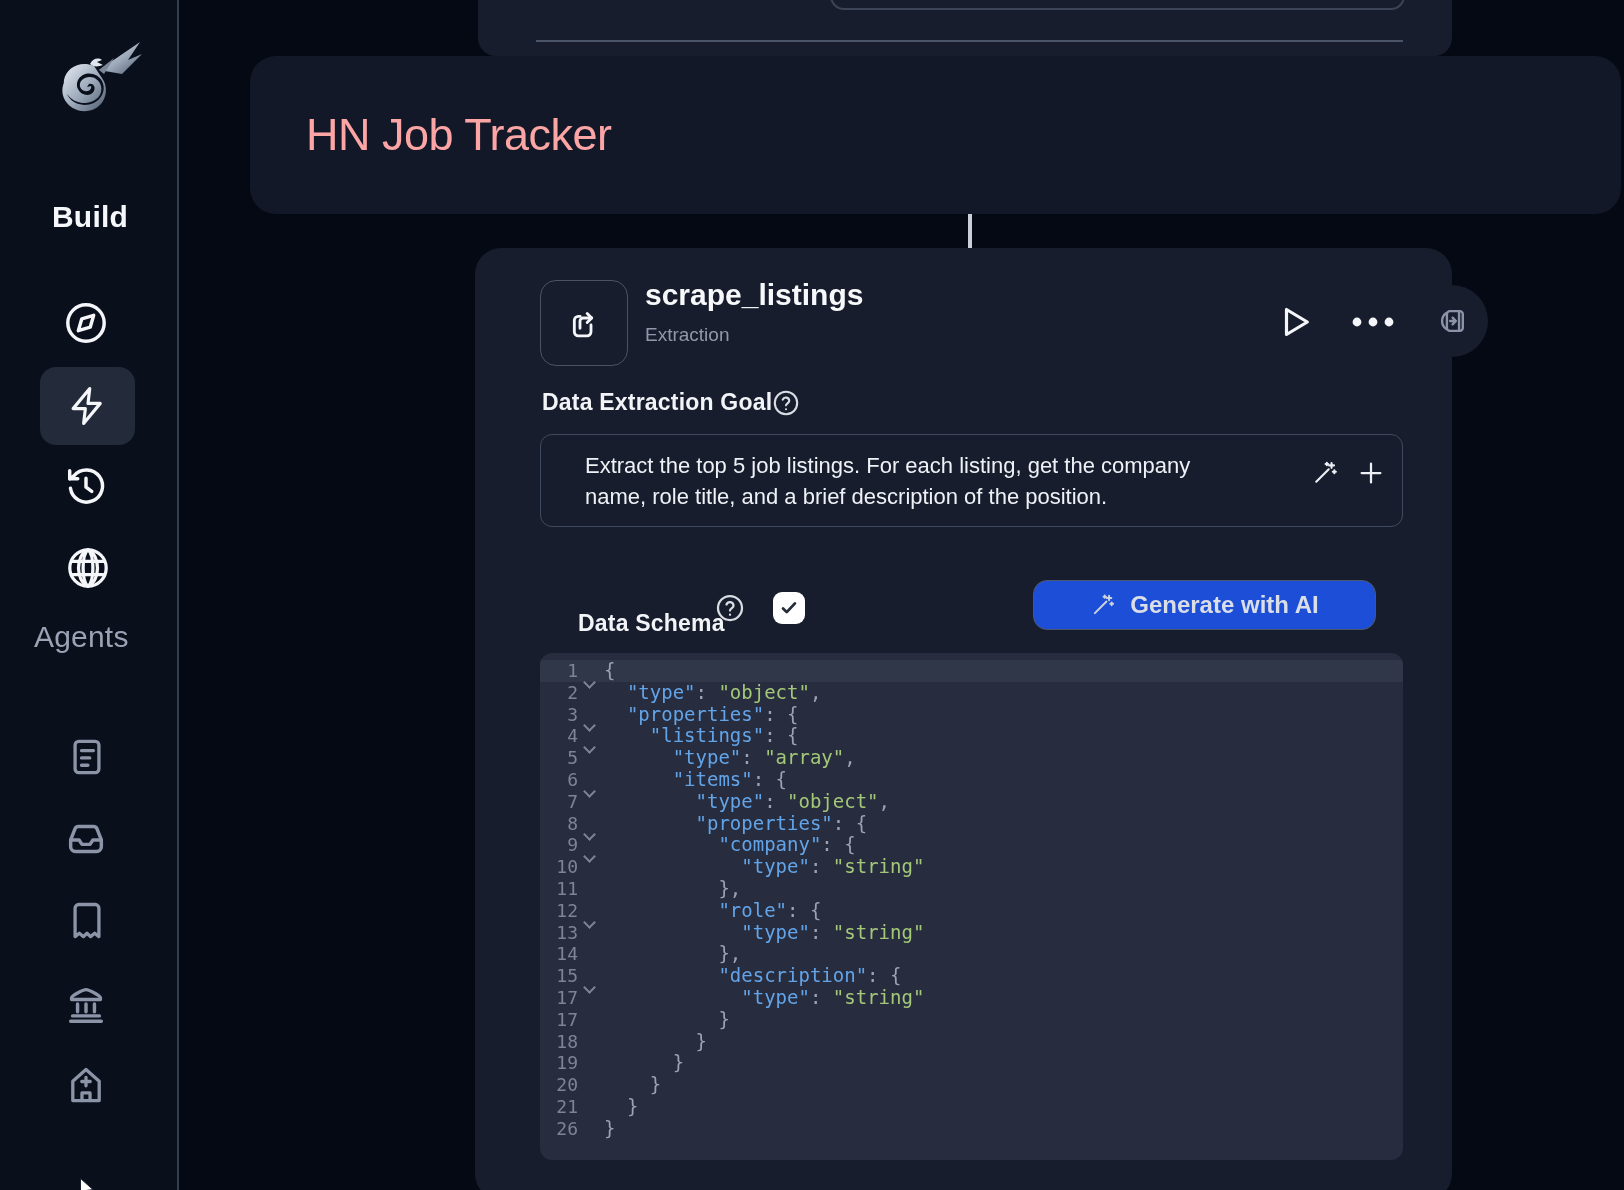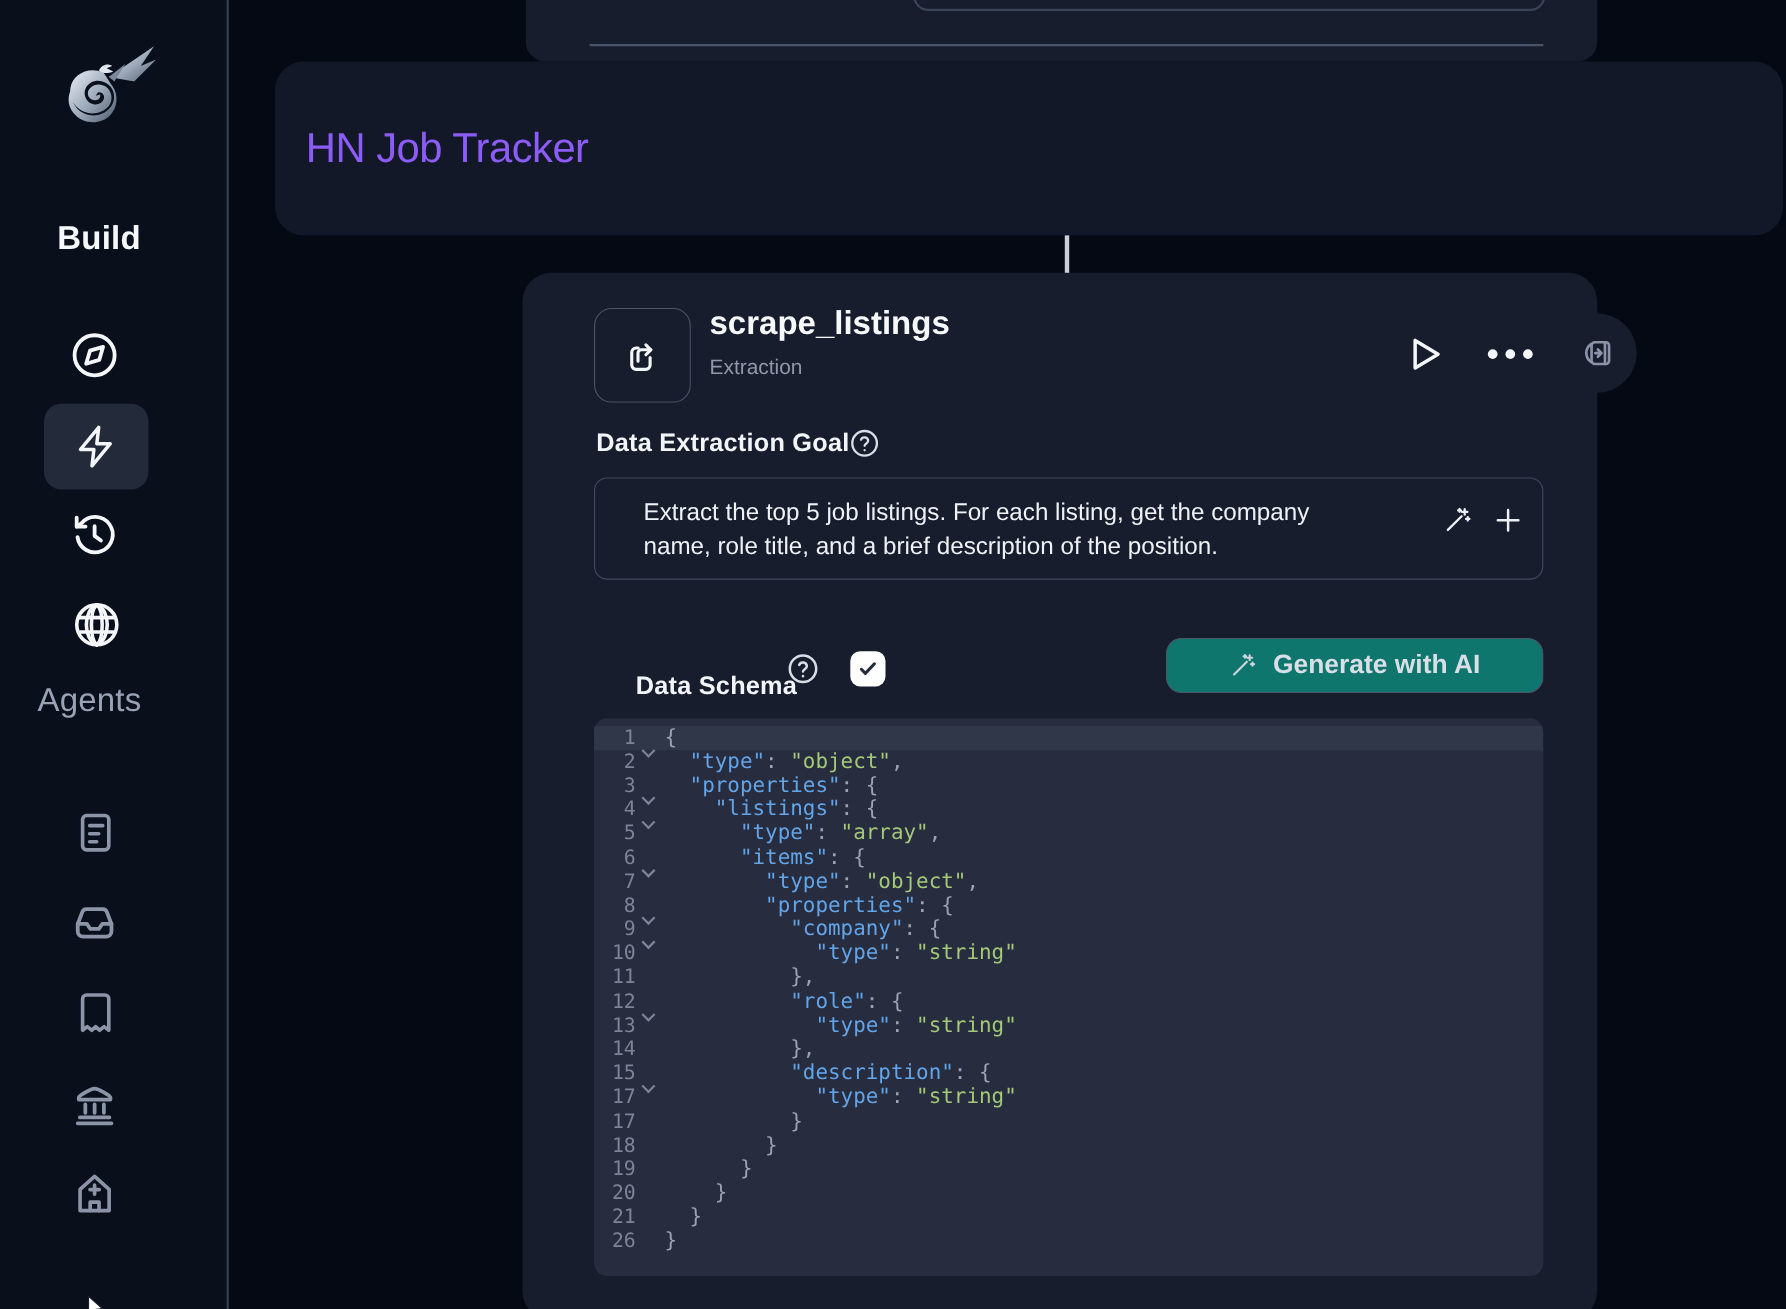--- a/index.html
+++ b/index.html
@@ -1,21 +1,21 @@
 <!DOCTYPE html>
 <html><head>
 <meta charset="utf-8">
 <style>
   * { margin:0; padding:0; box-sizing:border-box; }
   html,body { width:1624px; height:1190px; overflow:hidden; background:#050914;
               font-family:"Liberation Sans", sans-serif; }
   #app { position:relative; width:1624px; height:1190px; background:#050914; }
 
   
-  .sidebar { position:absolute; left:0; top:0; width:208px; height:1190px;
+  .sidebar { position:absolute; left:0; top:0; width:179px; height:1190px;
              background:#0a0f1c; border-right:2px solid #343d4f; }
   .logo { position:absolute; left:44px; top:36px; width:100px; height:104px; }
   .side-label { position:absolute; color:#f5f7fa; font-size:30px; font-weight:600; letter-spacing:.2px; }
   .side-label.build { left:52px; top:200px; }
   .side-label.agents { left:34px; top:620px; color:#9aa3b5; font-weight:500; }
   .snav { position:absolute; display:flex; align-items:center; justify-content:center; }
   .snav svg { display:block; }
   .icon-white { color:#f4f6f9; }
   .icon-gray { color:#8c94a8; }
   .active-tile { position:absolute; left:40px; top:367px; width:95px; height:78px;
@@ -23,21 +23,21 @@
 
   
   .top-card { position:absolute; left:478px; top:-44px; width:974px; height:100px;
               background:#181d2d; border-radius:18px; z-index:1; }
   .partial-input { position:absolute; left:352px; top:24px; width:575px; height:30px;
                    border:2px solid #3c4557; border-top:none; border-radius:0 0 14px 14px; }
   .top-divider { position:absolute; left:58px; top:84px; width:867px; height:2px; background:#4a5468; }
 
   .hn-card { position:absolute; left:250px; top:56px; width:1371px; height:158px;
              background:#131828; border-radius:26px; z-index:2; display:flex; align-items:center; }
-  .hn-title { padding-left:28px; color:#8b5cf6; font-size:38px; font-weight:500; letter-spacing:-.5px; }
+  .hn-title { padding-left:56px; color:#fca5a5; font-size:45px; font-weight:500; letter-spacing:-.5px; }
 
   .connector { position:absolute; left:968px; top:214px; width:4px; height:34px; background:#c9ced8; z-index:3; }
 
   .node-card { position:absolute; left:475px; top:248px; width:977px; height:952px;
                background:#181d2d; border-radius:26px; z-index:2; }
   .handle { position:absolute; left:941px; top:37px; width:72px; height:72px; border-radius:50%;
             background:#181d2d; display:flex; align-items:center; justify-content:center; color:#8a93a8; }
 
   .node-tile { position:absolute; left:65px; top:32px; width:88px; height:86px; border-radius:16px;
                border:1.5px solid #4a5266; display:flex; align-items:center; justify-content:center; color:#f4f6f9; }
@@ -53,22 +53,22 @@
   .goal-box { position:absolute; left:65px; top:186px; width:863px; height:93px; border-radius:12px;
               border:1.5px solid #404a5e; }
   .goal-text { position:absolute; left:24px; top:15px; width:720px; color:#eef1f6; font-size:22px; line-height:31px;margin-left:20px; }
   .goal-wand { position:absolute; right:63px; top:24px; color:#eceff4; }
   .goal-plus { position:absolute; right:16px; top:23px; color:#eceff4; }
 
   .schema-label { position:absolute; left:67px; top:362px;margin-left:36px; }
   .schema-help  { position:absolute; left:240px; top:345px; color:#d9dde4; }
   .schema-check { position:absolute; left:298px; top:344px; width:32px; height:32px; border-radius:9px;
                   background:#ffffff; display:flex; align-items:center; justify-content:center; }
-  .gen-btn { position:absolute; left:585px; top:332px; width:343px; height:50px; border-radius:14px;
-             border:1.5px solid #4c566c; background:#0f766e; display:flex; align-items:center;
+  .gen-btn { position:absolute; left:558px; top:332px; width:343px; height:50px; border-radius:14px;
+             border:1.5px solid #4c566c; background:#1d4ed8; display:flex; align-items:center;
              justify-content:center; gap:14px; color:#ced3dc; }
   .gen-btn span { font-size:24px; font-weight:600; color:#d9dee7; }
 
   
   .code-block { position:absolute; left:65px; top:405px; width:863px; height:507px; border-radius:12px;
                 background:#272d3f; padding:7px 0 0 6px; overflow:hidden;
                 font-family:"DejaVu Sans Mono", monospace; font-size:19px; }
   .cl { display:flex; height:21.8px; line-height:21.8px; align-items:center; }
   .cl.active { background:#303748; margin-left:-6px; padding-left:6px; }
   .cl .num { width:32px; text-align:right; color:#7c8496; flex:none; font-size:18px; }

